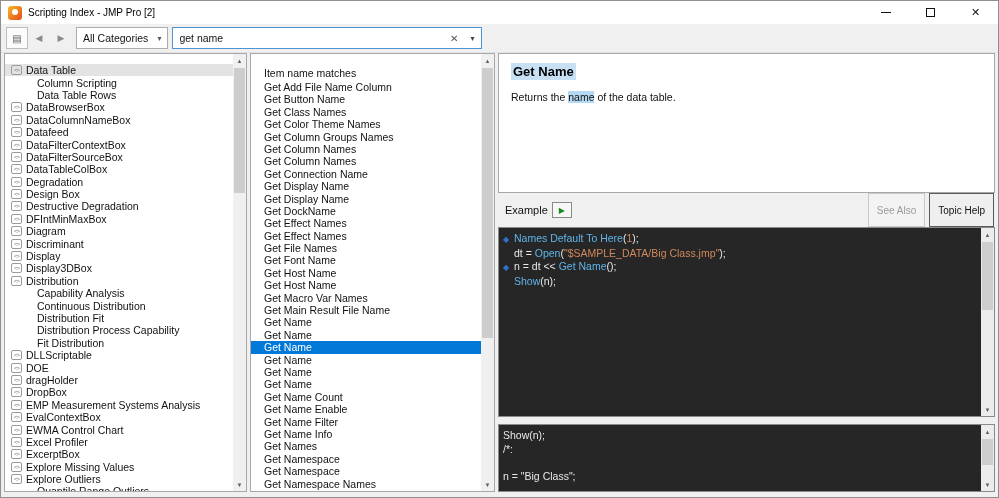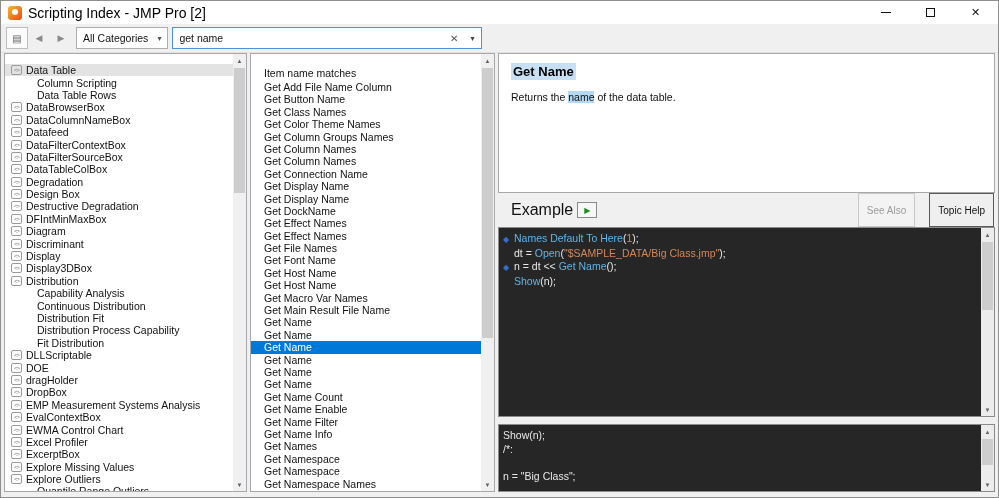--- a/index.html
+++ b/index.html
@@ -3,21 +3,21 @@
 <meta charset="utf-8">
 <style>
   *{box-sizing:border-box;margin:0;padding:0}
   html,body{width:999px;height:498px;background:#fff;font-family:"Liberation Sans",sans-serif;-webkit-font-smoothing:antialiased}
   .window{width:999px;height:498px;border:1px solid #8f8f8f;background:#f0f0f0;display:flex;flex-direction:column;overflow:hidden}
 
   
   .titlebar{flex:0 0 23px;background:#fff;display:flex;align-items:center}
   .app-icon{width:14px;height:14px;margin:0 6px 0 7px;border-radius:3px;background:linear-gradient(135deg,#f7a823 15%,#e65c1e 85%);position:relative;flex:0 0 14px}
   .app-icon::after{content:"";position:absolute;left:4px;top:3px;width:6px;height:6px;border-radius:50%;background:#fff}
-  .title-text{font-size:14px;color:#000;white-space:nowrap}
+  .title-text{font-size:10px;color:#000;white-space:nowrap}
   .win-controls{margin-left:auto;display:flex;height:100%}
   .win-btn{width:45px;height:100%;display:flex;align-items:center;justify-content:center;font-size:11px;color:#111}
   .max-box{width:9px;height:9px;border:1px solid #111;display:inline-block}
   .min-line{width:10px;border-top:1px solid #111;display:inline-block}
 
   
   .toolbar{flex:0 0 29px;display:flex;align-items:center;padding:0 5px;background:#f0f0f0;border-bottom:1px solid #e2e2e2}
   .tb-btn{width:22px;height:22px;display:flex;align-items:center;justify-content:center;color:#8a8a8a;font-size:9px;background:transparent;border:0}
   .tb-btn.framed{border:1px solid #bdbdbd;background:#fbfbfb;color:#666;font-size:10px}
   .combo{height:22px;border:1px solid #adadad;background:#fff;display:flex;align-items:center;gap:9px;padding:0 6px;font-size:10.5px;color:#111;margin:0 4px}
@@ -51,24 +51,24 @@
   .match-row{height:12.4px;line-height:12.4px;font-size:10.5px;color:#111;padding-left:13px;white-space:nowrap}
   .match-row.selected{background:var(--selection,#0078d7);color:#fff}
 
   
   .detail{flex:1;display:flex;flex-direction:column;min-width:0}
   .doc-box{flex:0 0 140px;background:#fff;border:1px solid #a6a8ab;padding:8px 12px;overflow:hidden}
   .doc-title{font-size:13px;font-weight:bold;color:#000;background:var(--hl-strong,#c7e0f4);padding:1px 2px}
   .doc-desc{margin-top:11px;font-size:10.5px;color:#111}
   .hl{background:var(--hl,#b5d9f2)}
   .example-bar{flex:0 0 22px;display:flex;align-items:center;padding:0 1px}
-  .example-label{font-size:16px;color:#111;margin:0 4px 0 12px}
+  .example-label{font-size:11px;color:#111;margin:0 4px 0 6px}
   .play-btn{width:20px;height:16px;border:1px solid #8a8a8a;background:#f7f7f7;display:flex;align-items:center;justify-content:center;color:#1d8a1d;font-size:8px}
   .bar-spacer{flex:1}
-  .btn{height:17px;font-size:10px;padding:16px 8px;border:1px solid #adadad;background:#efefef;display:flex;align-items:center;margin-left:14px;color:#111}
+  .btn{height:17px;font-size:10px;padding:16px 8px;border:1px solid #adadad;background:#efefef;display:flex;align-items:center;margin-left:4px;color:#111}
   .btn.disabled{color:#9b9b9b;border-color:#c9c9c9;background:#f3f3f3}
   .btn.default{border-color:#5a5a5a}
 
   .code-box{flex:0 0 190px;background:var(--code-bg,#262626);border:1px solid #8a8a8a;position:relative;overflow:hidden}
   .splitter{flex:0 0 7px}
   .log-box{flex:1;background:var(--code-bg,#262626);border:1px solid #8a8a8a;position:relative;overflow:hidden}
   .dark-scroll{position:absolute;top:0;left:0;right:13px;bottom:0;overflow:hidden;padding:4px 0 0 4px;font-family:Liberation Sans, sans-serif;font-size:10.5px;line-height:13.5px;color:#e8e8e8;white-space:pre}
   .code-box .sb,.log-box .sb{background:#ececec}
   .gutter{display:inline-block;width:11px;color:var(--marker,#2f6fce);font-size:8px}
   .tok-kw{color:var(--code-kw,#5fb4ea)}

